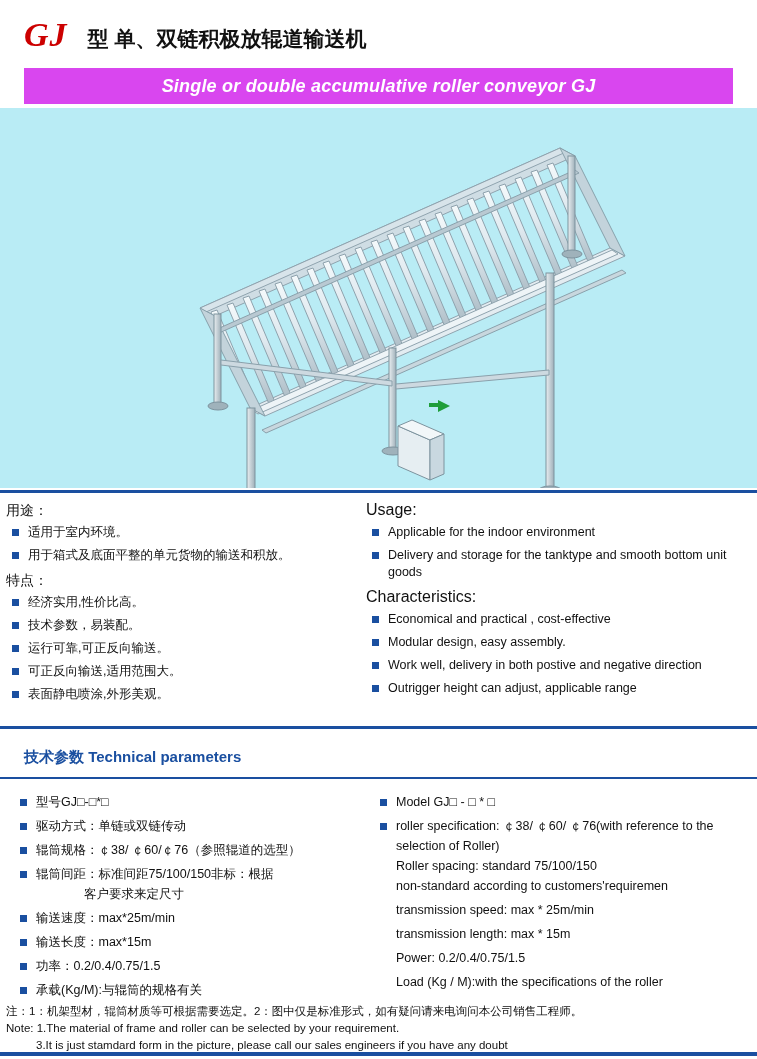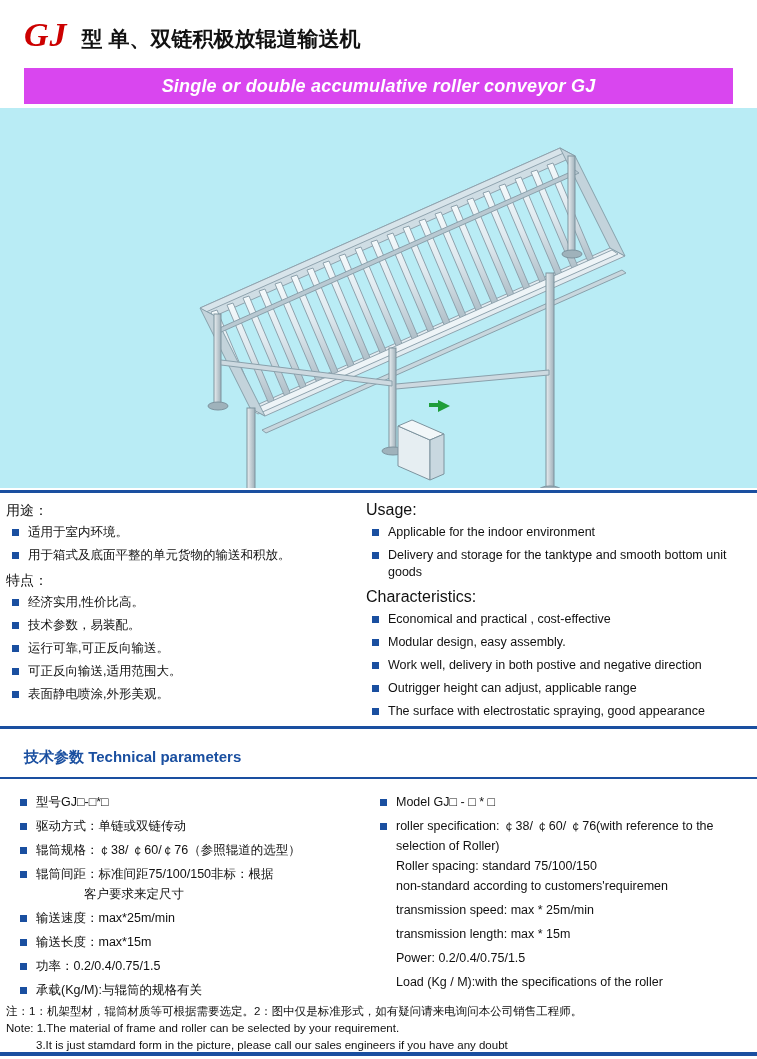--- a/index.html
+++ b/index.html
@@ -9,21 +9,21 @@
     font-family:"Liberation Sans", sans-serif;
     color:#111;
     position:relative;
     overflow:hidden;
   }
   .page{position:relative;width:757px;height:1059px;}
 
   
   .title-row{
     position:absolute;left:24px;top:18px;
-    display:flex;align-items:flex-end;gap:14px;
+    display:flex;align-items:flex-end;gap:20px;
   }
   .gj-mark{
     font-family:"Liberation Serif", serif;
     font-weight:bold;font-style:italic;
     font-size:34px;color:#cc0000;letter-spacing:1px;
     line-height:34px;
   }
   .cn-title{
     font-size:21px;font-weight:bold;color:#111;
     line-height:26px;
@@ -233,21 +233,20 @@
     <ul class="blue">
       <li class="en">Applicable for the indoor environment</li>
       <li class="en">Delivery and storage for the tanktype and smooth bottom unit goods</li>
     </ul>
     <p class="sec-head en">Characteristics:</p>
     <ul class="blue">
       <li class="en">Economical and practical , cost-effective</li>
       <li class="en">Modular design, easy assembly.</li>
       <li class="en">Work well, delivery in both postive and negative direction</li>
       <li class="en">Outrigger height can adjust, applicable range</li>
-      <li class="en">The surface with electrostatic spraying, good appearance</li>
     </ul>
   </div>
 
   <div class="rule r2"></div>
   <div class="tech-bar">
     <div class="label">技术参数  Technical parameters</div>
   </div>
   <div class="rule r3 thin"></div>
 
   <div class="tp-left">

